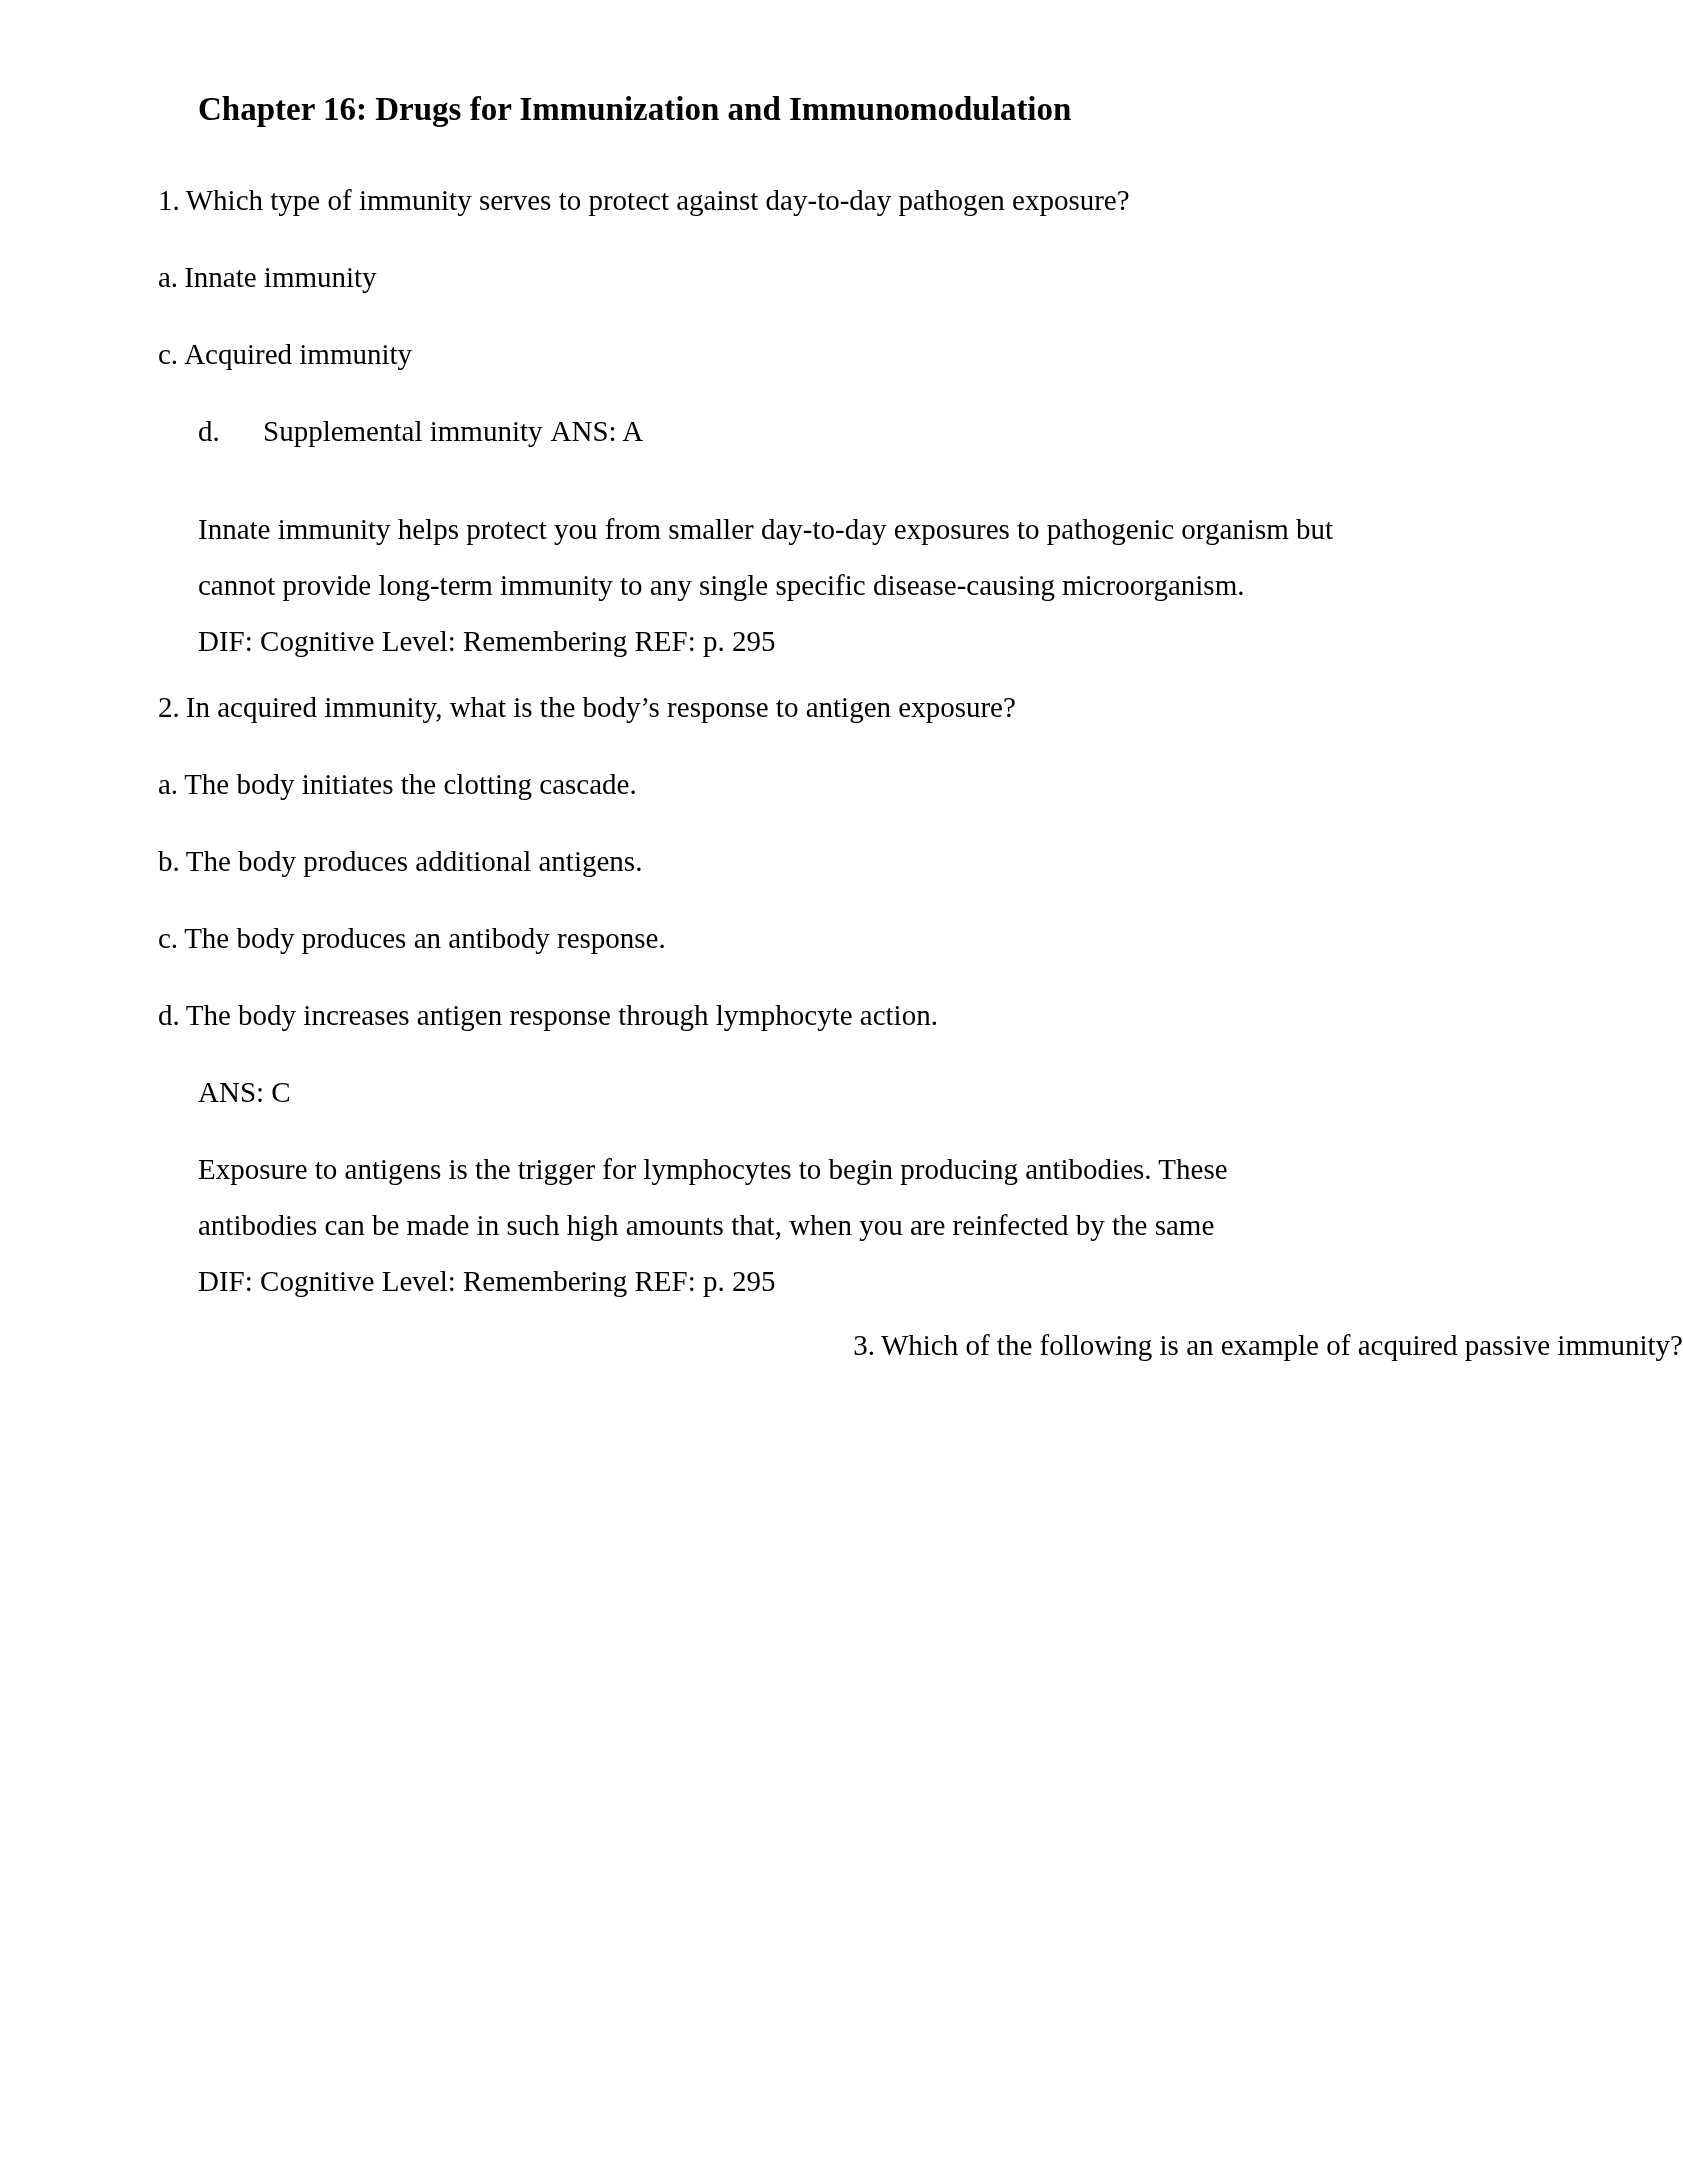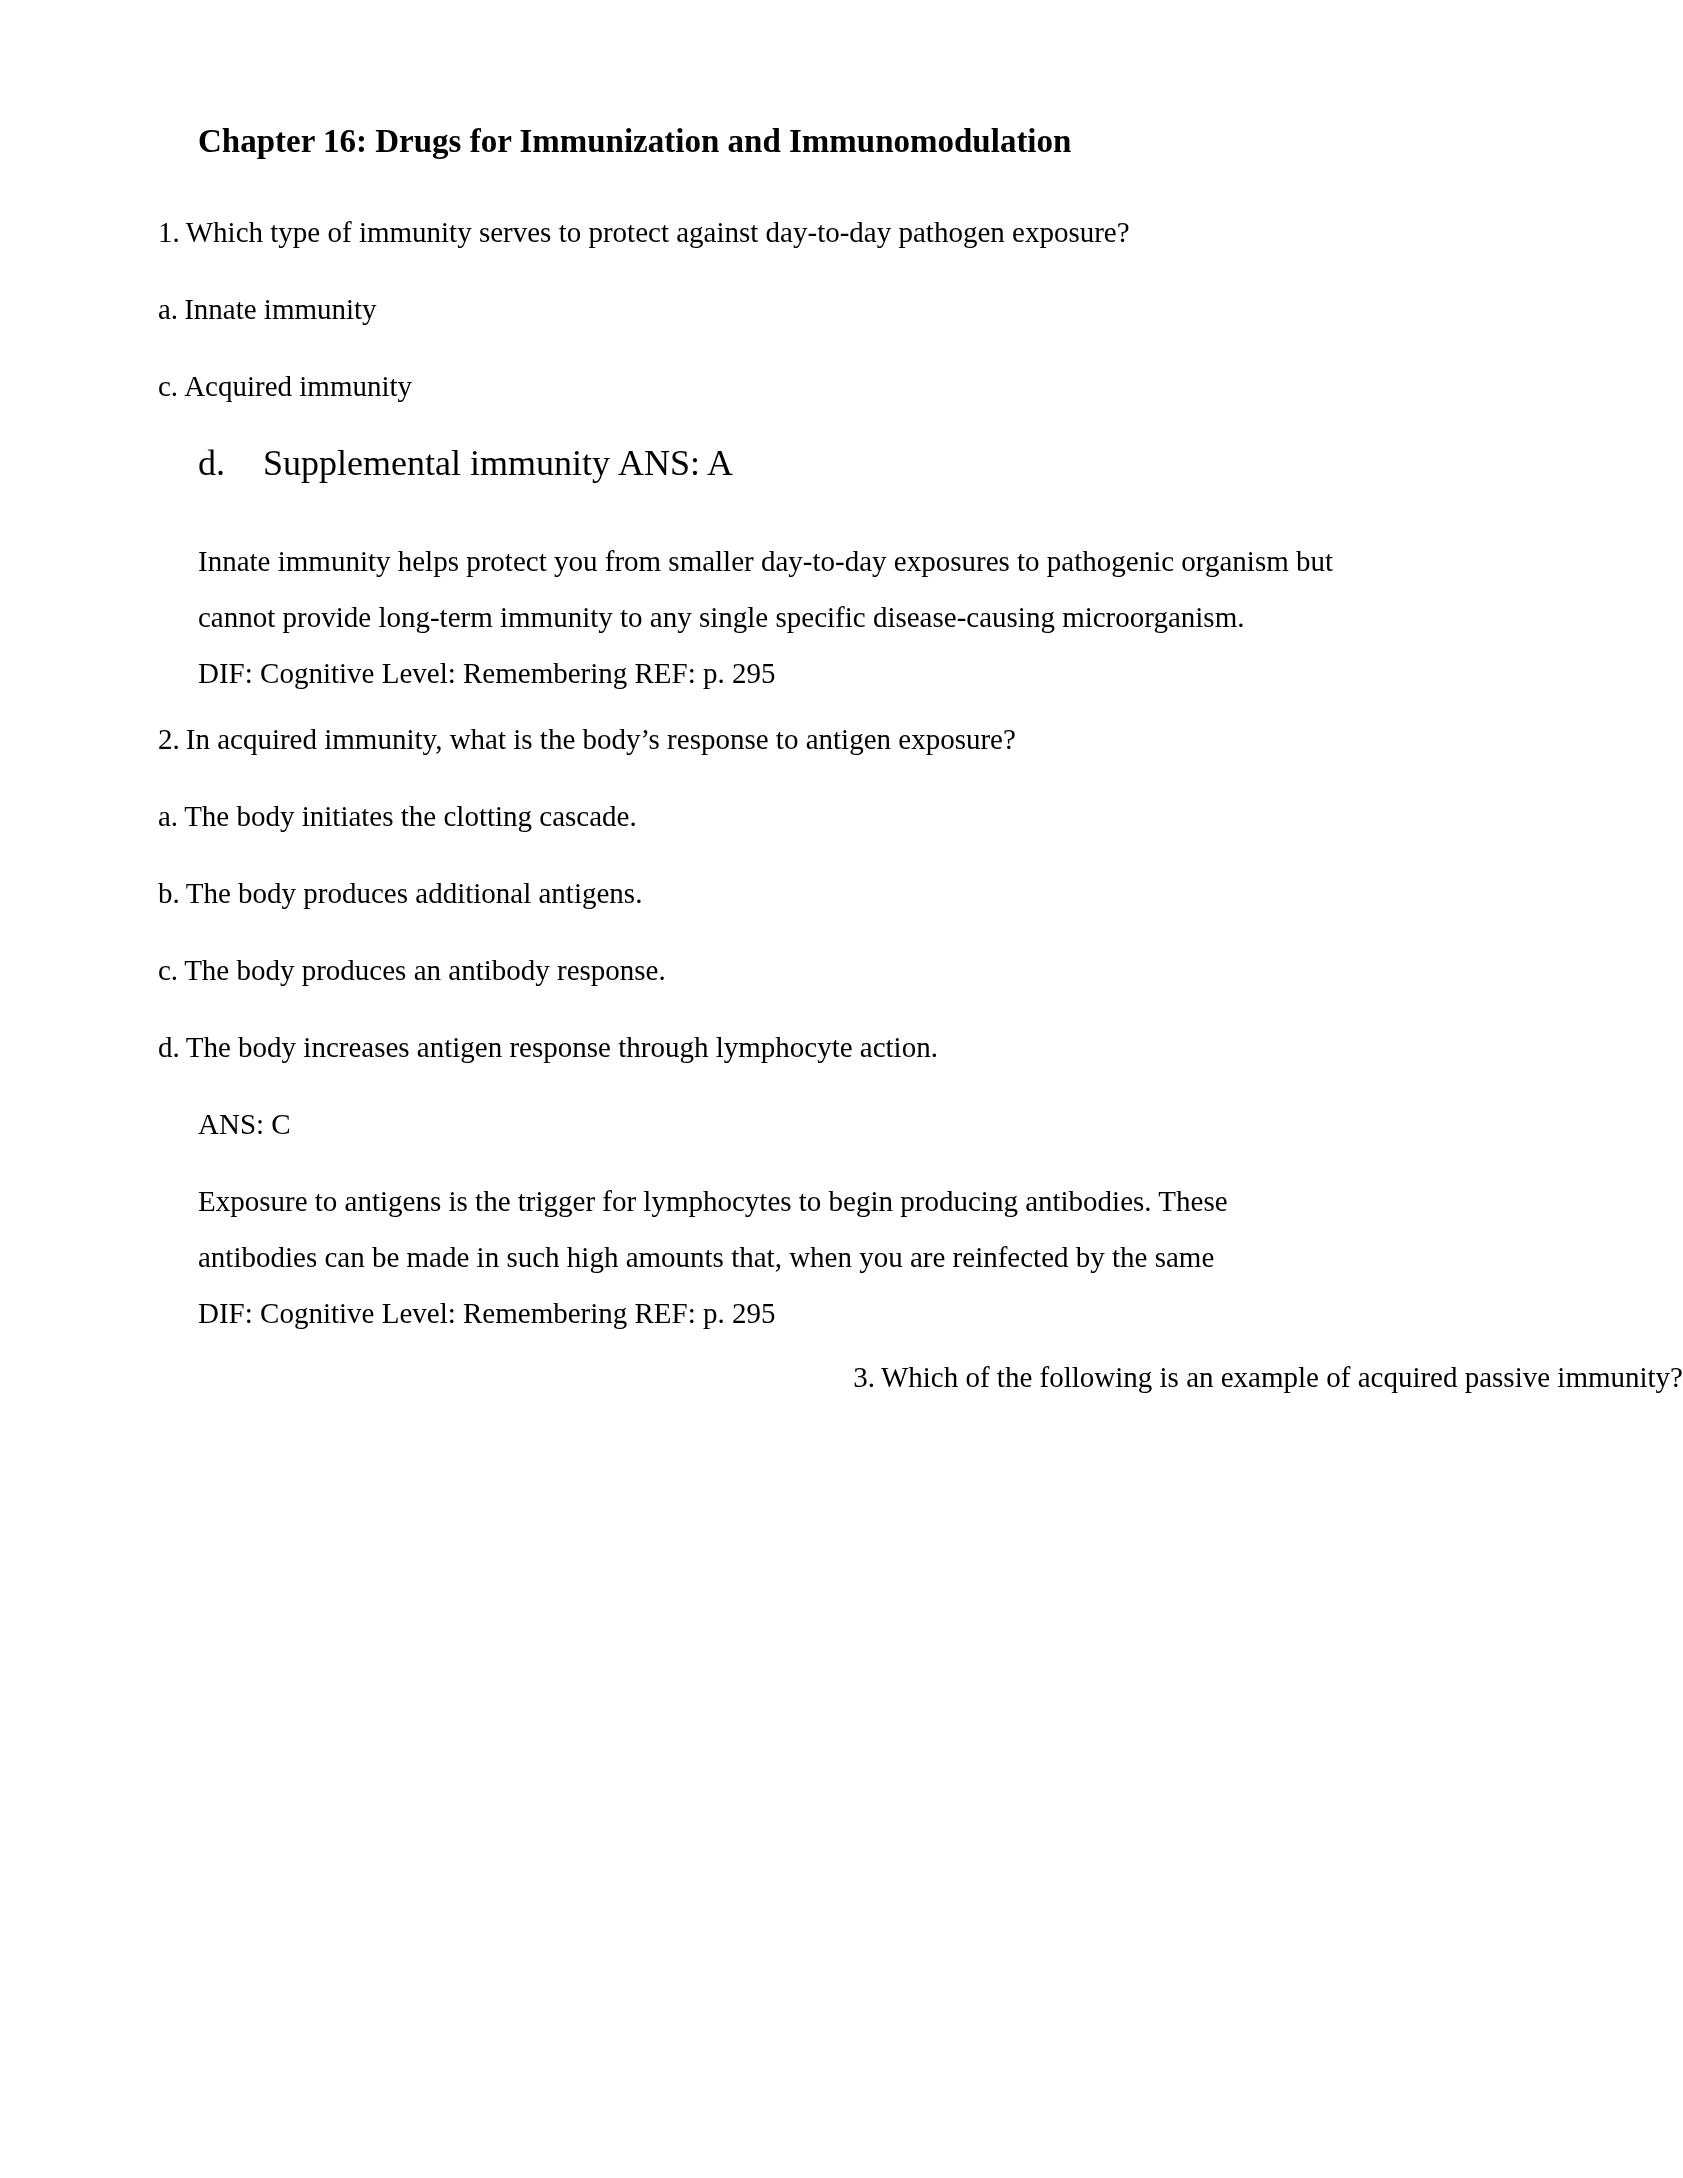--- a/index.html
+++ b/index.html
@@ -9,21 +9,21 @@
   }
   .page {
     position: relative;
     width: 1683px;
     height: 2178px;
     background: #ffffff;
     color: #000000;
     font-family: "Liberation Serif", "DejaVu Serif", serif;
     overflow: hidden;
     box-sizing: border-box;
-    padding-top: 120px;
+    padding-top: 88px;
   }
   .doc-title {
     margin: 0 0 0 198px;
     font-size: 33px;
     font-weight: bold;
     line-height: 42px;
   }
   .section-heading {
     margin: 99px 0 0 198px;
     font-size: 33px;
@@ -37,21 +37,21 @@
   }
   .q-line.first-after-heading {
     margin-top: 46px;
   }
   .q-letter {
     display: inline;
     margin-right: 6px;
   }
   .d-line {
     margin: 29px 0 0 198px;
-    font-size: 36px;
+    font-size: 29px;
     line-height: 48px;
   }
   .d-line .q-letter {
     display: inline-block;
     width: 65px;
     margin-right: 0;
   }
   .ans-inline {
     margin-left: 8px;
   }

